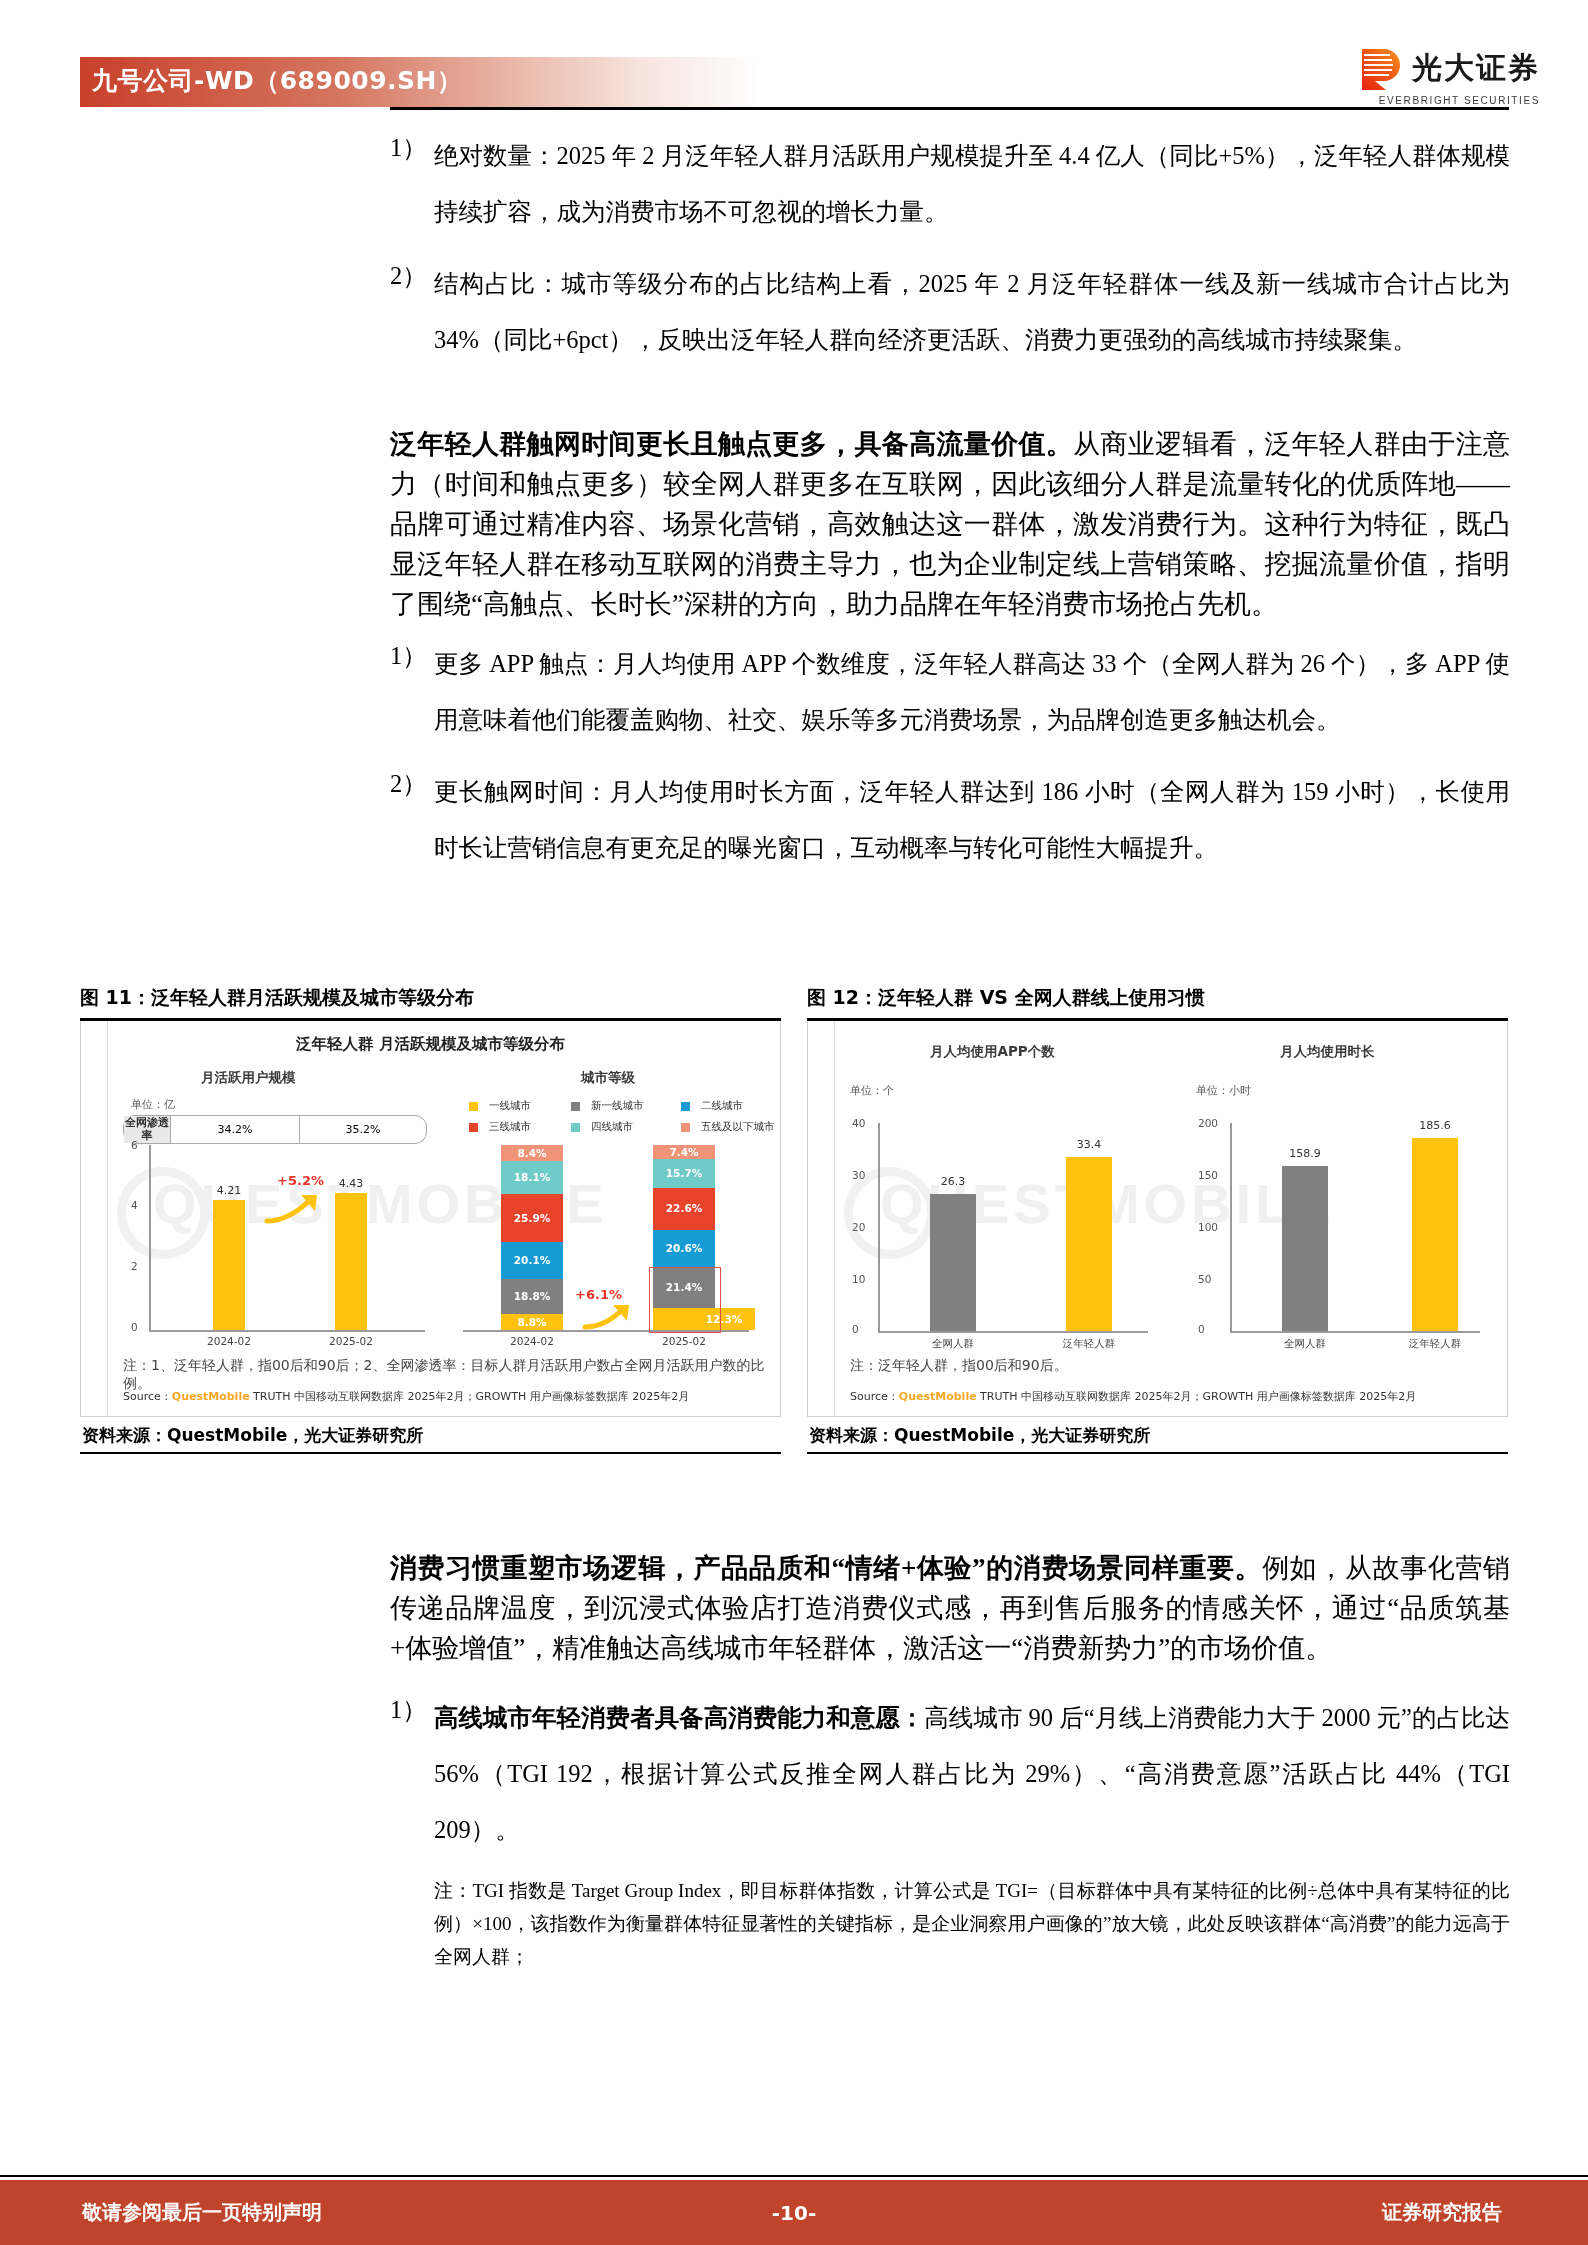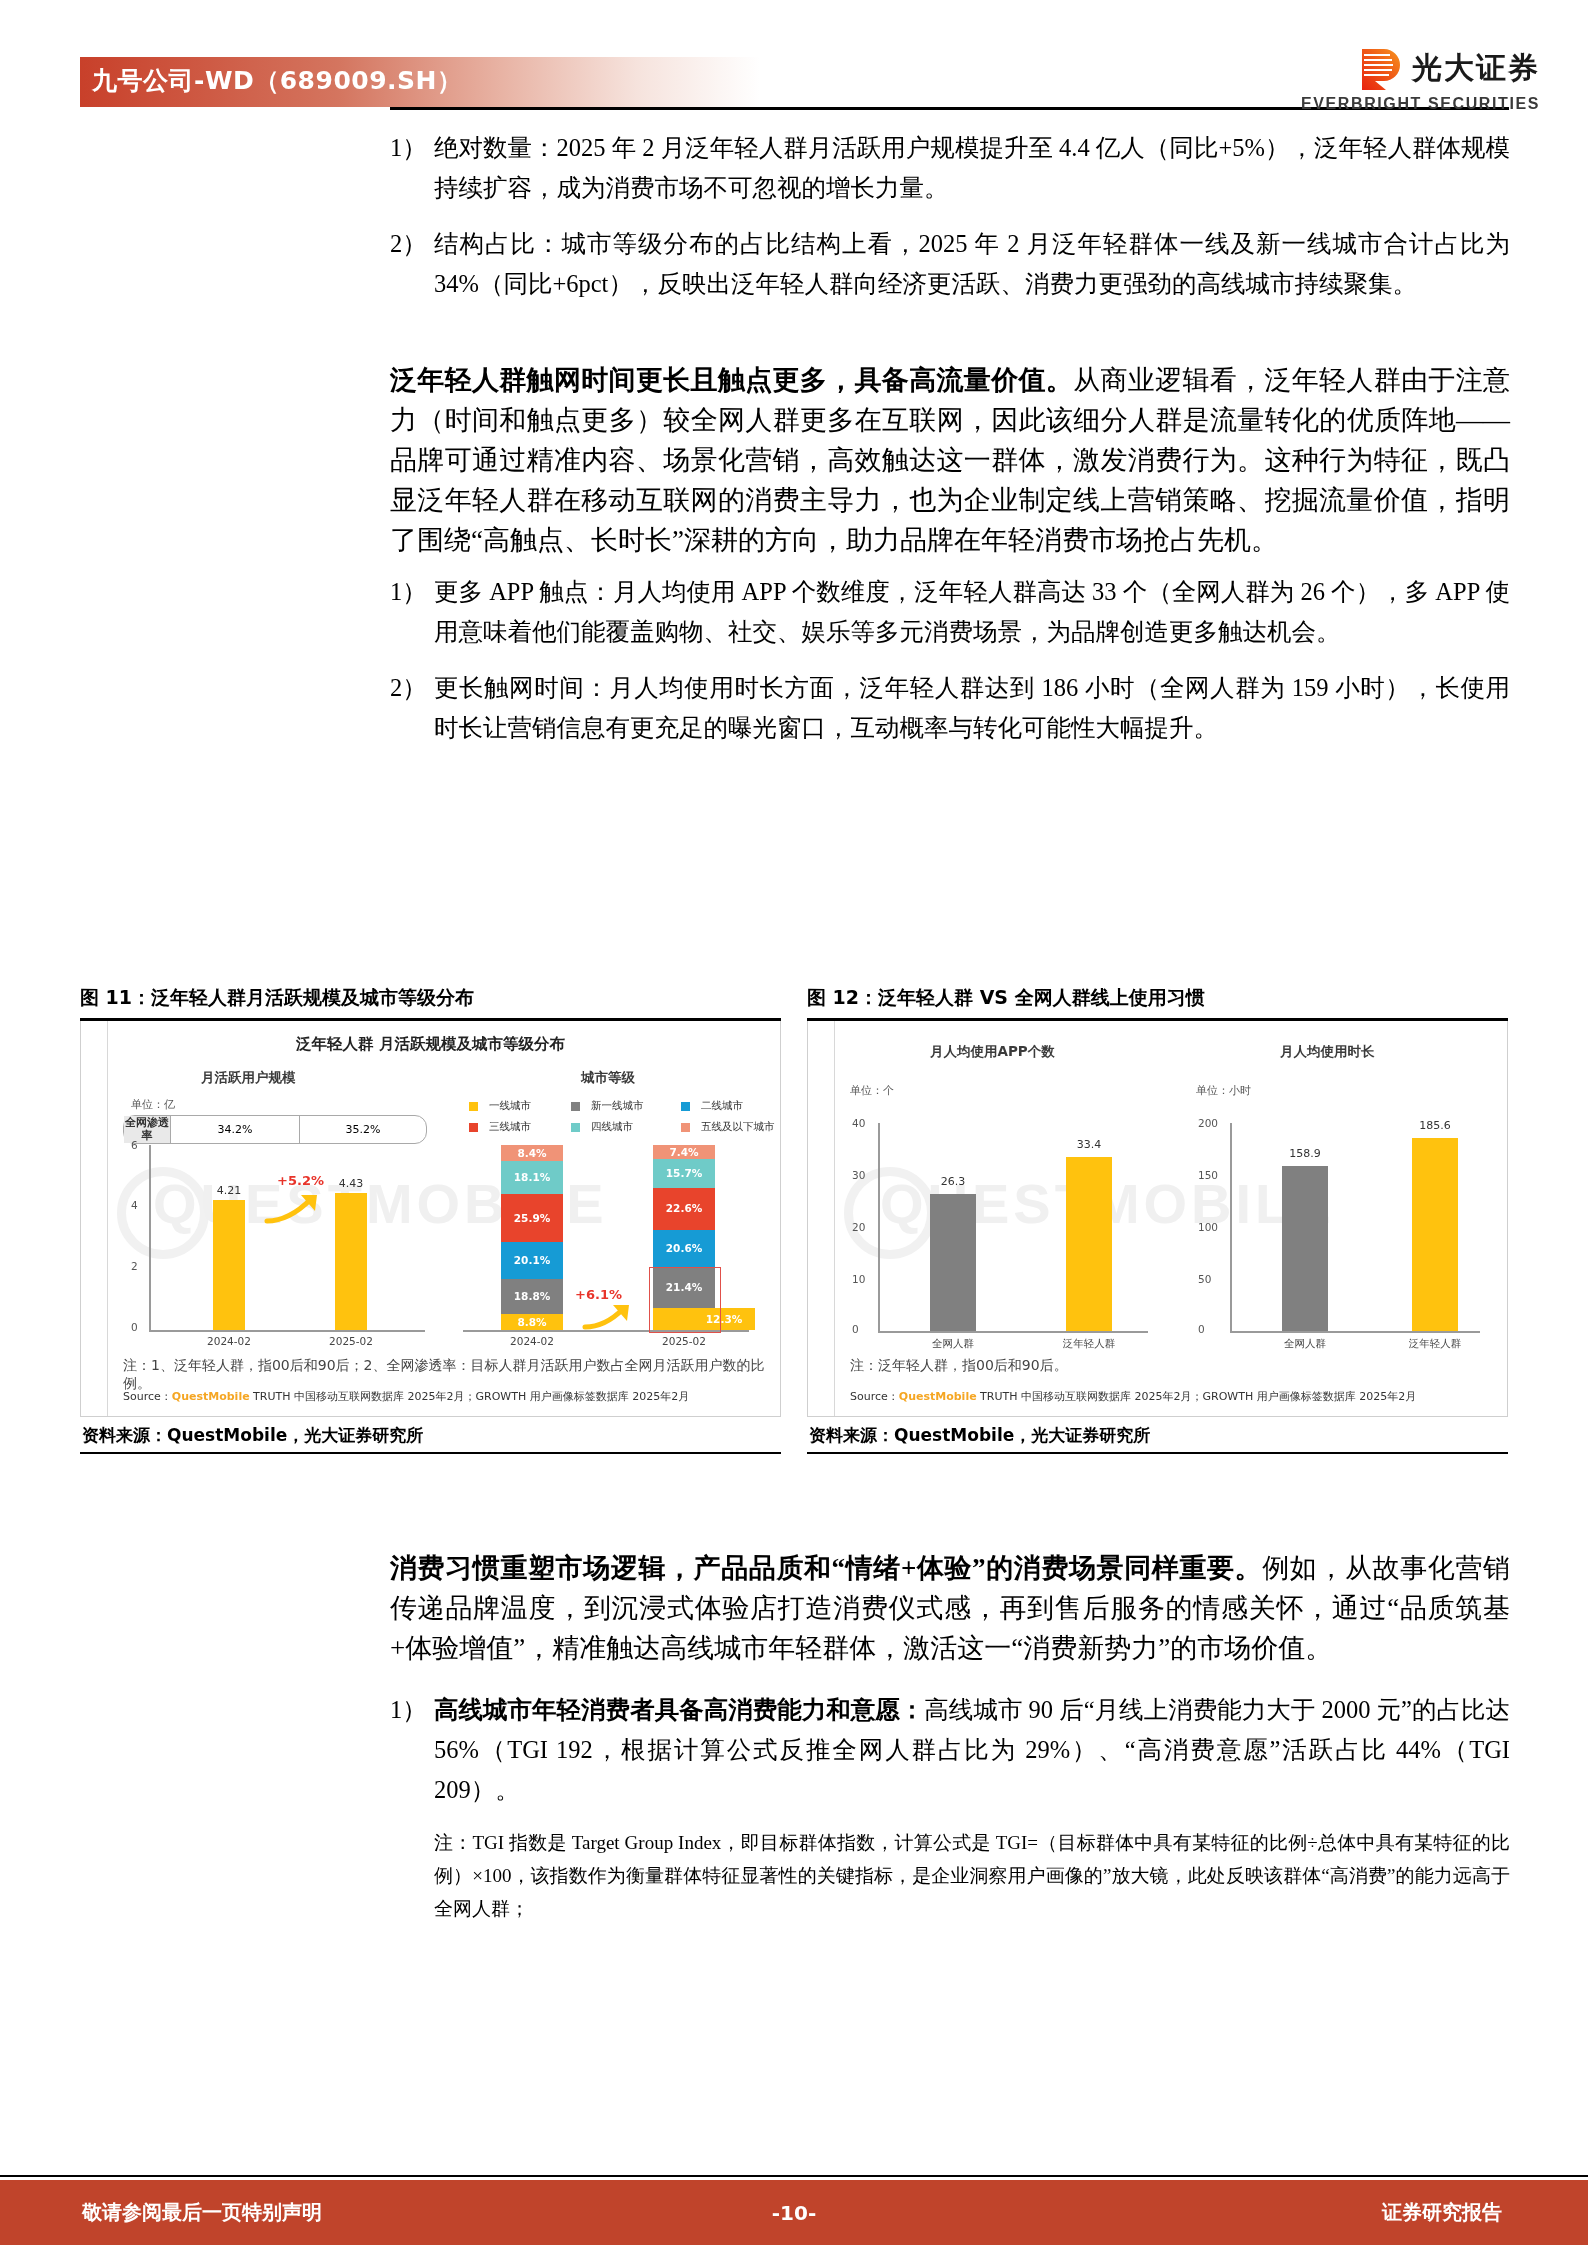--- a/index.html
+++ b/index.html
@@ -25,35 +25,35 @@
 
   #logo-wrap{position:absolute;right:48px;top:46px;display:flex;flex-direction:column;align-items:flex-end;}
   #logo-row{display:flex;align-items:center;gap:10px;}
   #logo-mark{width:44px;height:44px;position:relative;}
   #logo-cn{
     font-family:"DejaVu Sans","Liberation Sans",sans-serif;
     font-size:30px;font-weight:bold;color:#1a1a1a;letter-spacing:2px;line-height:1;
   }
   #logo-en{
     font-family:"Liberation Sans",sans-serif;
-    font-size:16px;font-weight:bold;color:#3a3a3a;letter-spacing:1.6px;
+    font-size:10px;font-weight:normal;color:#3a3a3a;letter-spacing:1.6px;
     margin-top:5px;
   }
 
   
   #content{position:absolute;left:390px;top:128px;width:1120px;}
 
   .num-item{display:flex;margin-bottom:4px;}
   .num-lbl{
     width:44px;flex:0 0 44px;
     font-size:24.5px;line-height:40px;
     font-family:"Liberation Serif",serif;
   }
   .num-body{
-    flex:1;font-size:24.5px;line-height:40px;text-align:justify;
+    flex:1;font-size:24.5px;line-height:56px;text-align:justify;
     text-justify:inter-ideograph;
   }
   .para{
     font-size:27px;line-height:40px;text-align:justify;
     text-justify:inter-ideograph;
   }
   .b{font-weight:bold;}
   .spacer-lg{height:52px;}
   .spacer-md{height:22px;}
   .spacer-sm{height:12px;}

